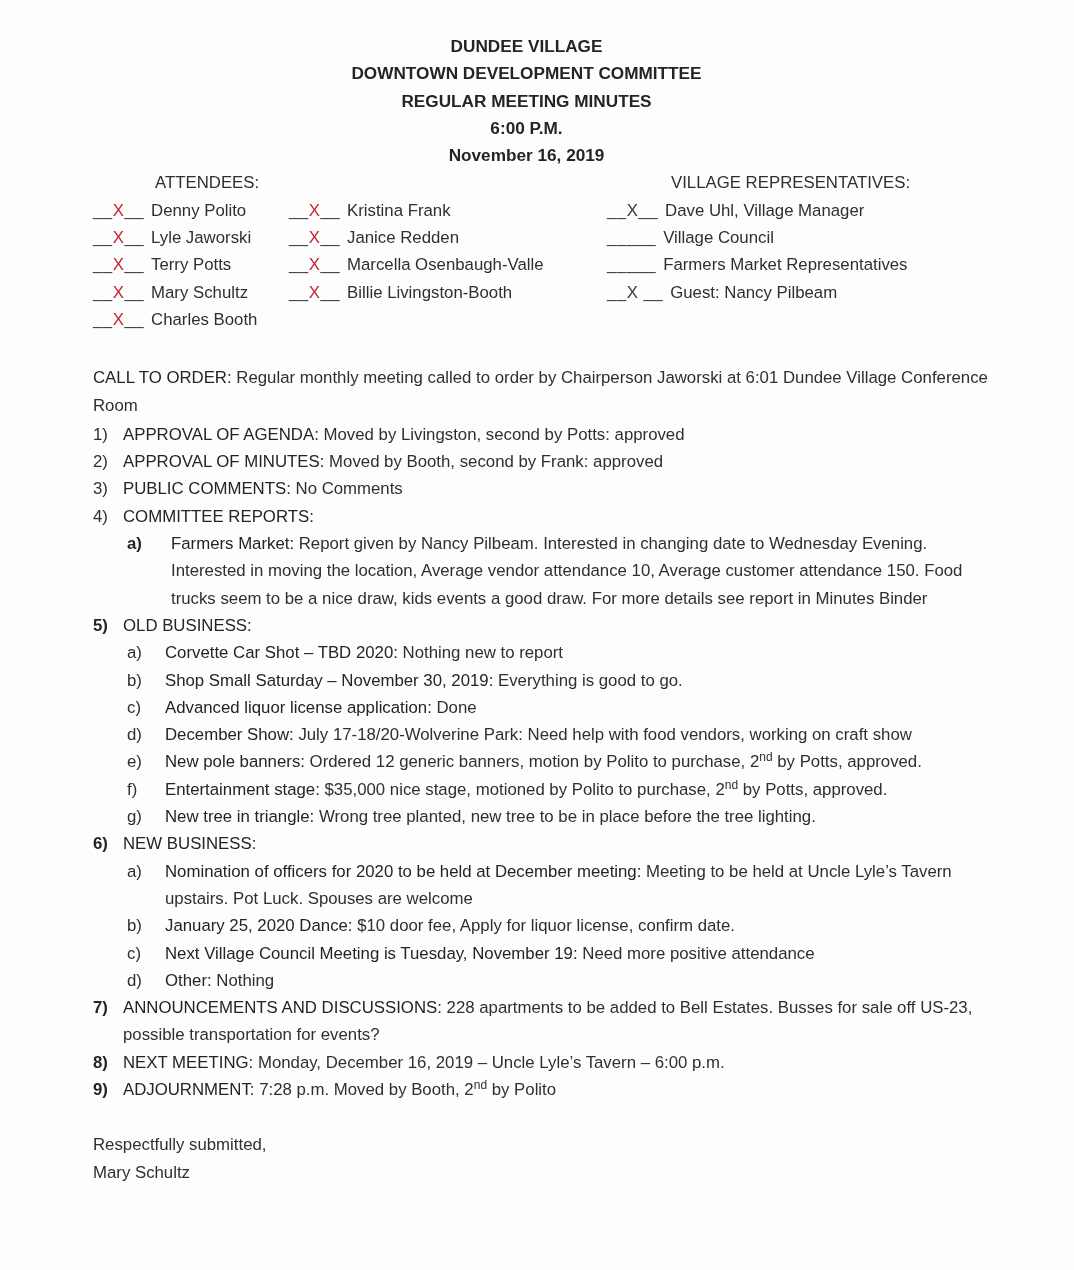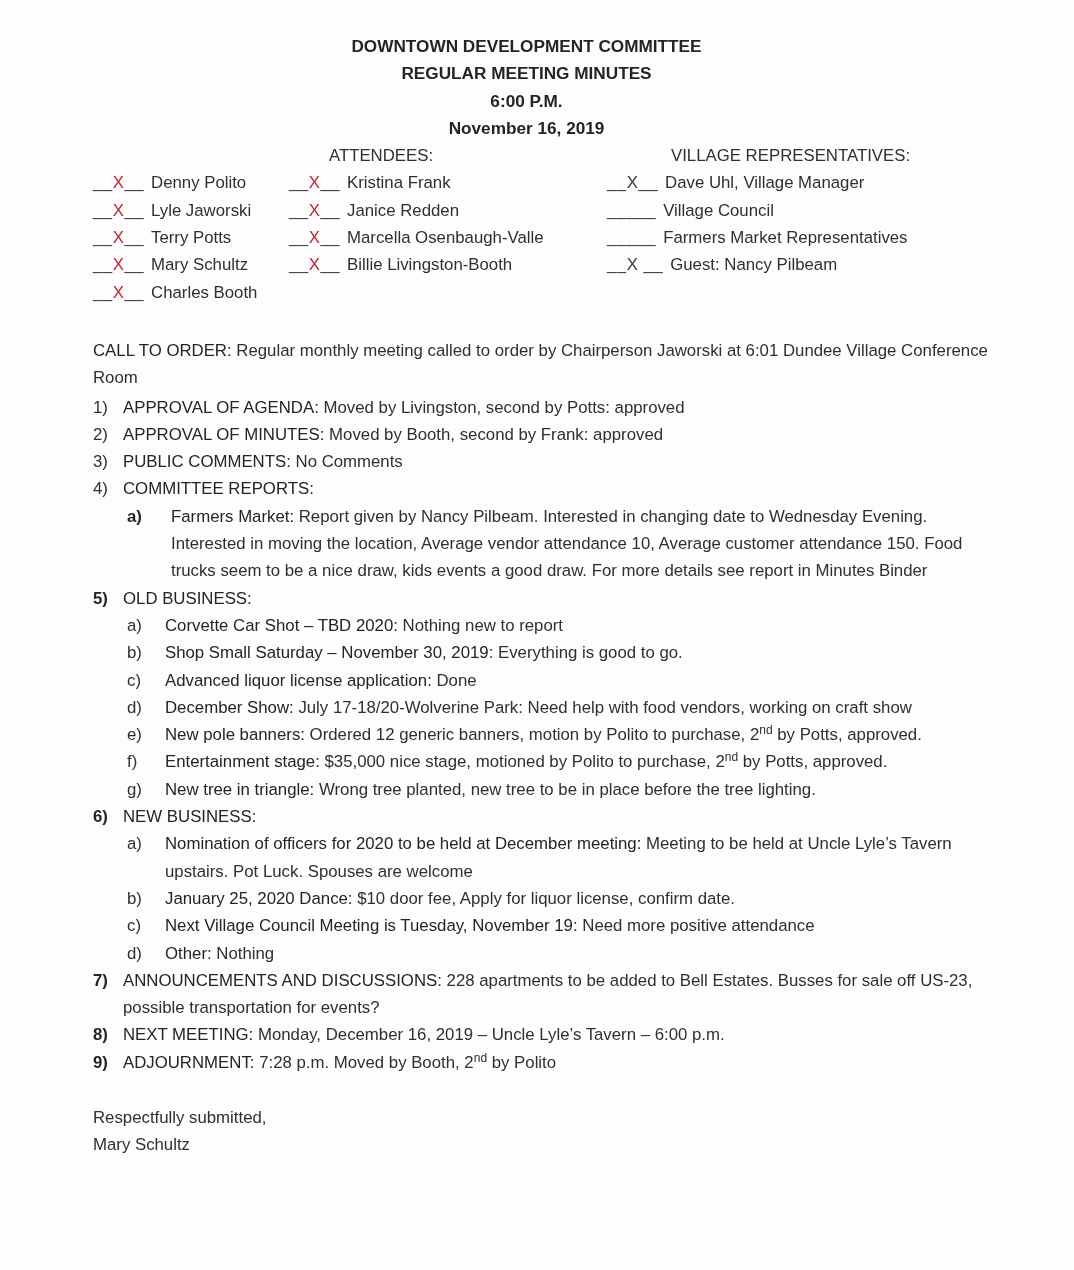--- a/index.html
+++ b/index.html
@@ -12,21 +12,21 @@
   }
   .page { padding:33px 86px 0 93px; font-size:16.8px; line-height:27.3px; }
 
   
   .titles { text-align:center; font-weight:700; color:#242424; font-size:17.2px; padding-right:28px; }
 
   
   .att { display:flex; }
   .att-left { width:514px; flex:none; }
   .att-right { flex:1; }
-  .att-head-l { padding-left:62px;text-align:center; }
+  .att-head-l { padding-left:62px; }
   .att-head-r { padding-left:64px; }
   .att-cols { display:flex; }
   .att-col1 { width:196px; flex:none; }
   .att-col2 { flex:1; }
   .ar { white-space:nowrap; }
   .mark { color:#3a3a3a; letter-spacing:.5px; }
   .xr { color:#c5242e; font-weight:400; }
   .xd { color:#3a3a3a; }
   .aname { margin-left:7px; }
 
@@ -46,20 +46,21 @@
   sup { font-size:12px; line-height:0; vertical-align:6px; }
 
   .closing { margin-top:28px; }
 </style>
 </head>
 <body>
 
 <div class="page">
 
   <div class="titles">
+    <div>DUNDEE VILLAGE</div>
     <div>DOWNTOWN DEVELOPMENT COMMITTEE</div>
     <div>REGULAR MEETING MINUTES</div>
     <div>6:00 P.M.</div>
     <div>November 16, 2019</div>
   </div>
 
   <div class="att">
     <div class="att-left">
       <div class="att-head-l">ATTENDEES:</div>
       <div class="att-cols">

